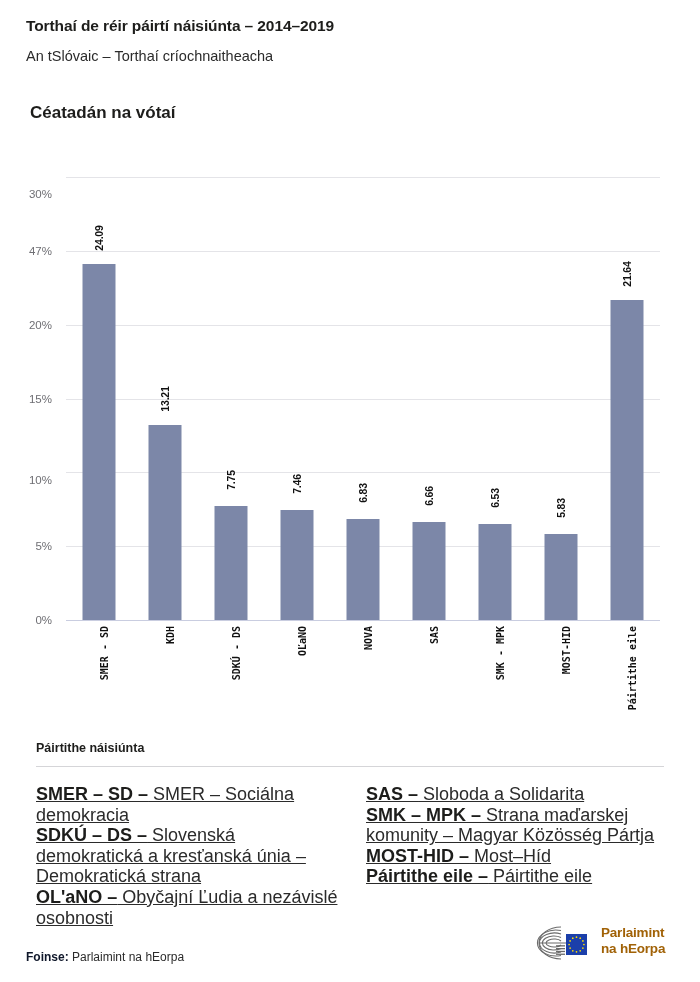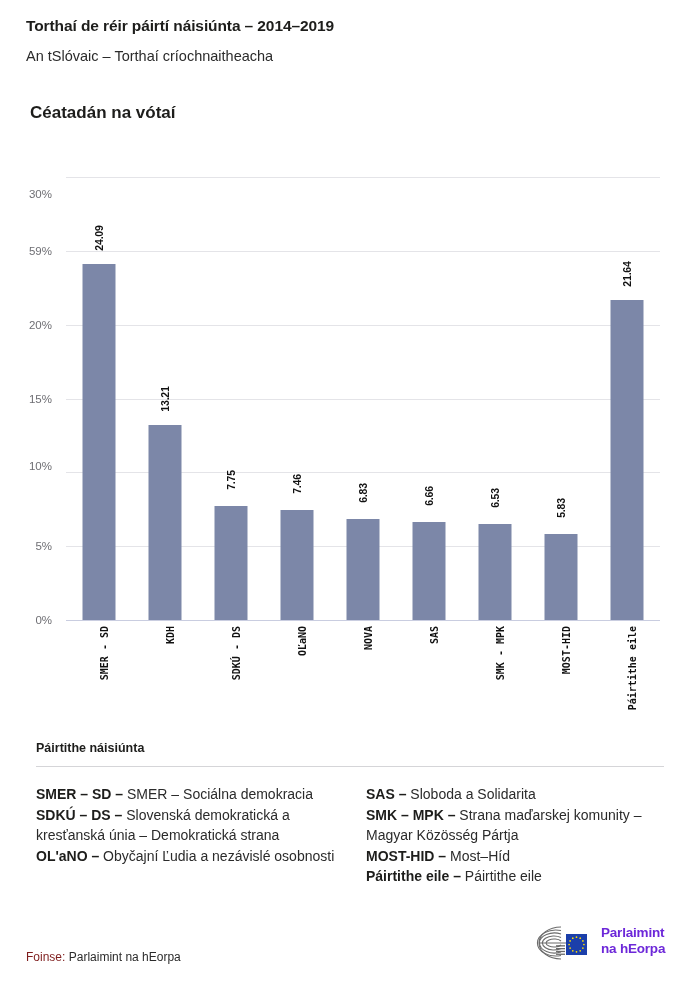--- a/index.html
+++ b/index.html
@@ -88,60 +88,60 @@
     position: absolute; left: 36px; top: 766px;
     width: 628px; height: 1px; background: #d5d5d8;
   }
   .legend-cols {
     position: absolute; left: 36px; top: 784px;
     width: 636px;
     display: flex; gap: 24px;
   }
   .legend-col { width: 306px; }
   .legend-item {
-    font-size: 14px; line-height: 20.6px;
-    color: #2b2b2b; margin-bottom: 0px;
+    font-size: 18px; line-height: 20.6px;
+    color: #2b2b2b; margin-bottom: 0px; text-decoration: underline;
   }
   .legend-item b { font-weight: bold; color: #1d1d1b; }
 
   
   .source {
     position: absolute; left: 26px; top: 950px;
     font-size: 12px; color: #2b2b2b;
   }
-  .source b { font-weight: normal; color: #7f1d1d; }
+  .source b { font-weight: bold; color: #0f172a; }
 
   .logo { position: absolute; left: 528px; top: 923px; width: 150px; height: 40px; }
   .logo-text {
     position: absolute; left: 73px; top: 2px;
-    font-size: 13.5px; font-weight: bold; color: #6d28d9;
+    font-size: 13.5px; font-weight: bold; color: #a16207;
     line-height: 16px; letter-spacing: -0.2px;
   }
 </style>
 </head>
 <body>
 
 <div class="page">
 
   <div class="title">Torthaí de réir páirtí náisiúnta – 2014–2019</div>
   <div class="subtitle">An tSlóvaic – Torthaí críochnaitheacha</div>
   <div class="axis-caption">Céatadán na vótaí</div>
 
   <div class="chart">
     <div id="gridlines">
         <div class="gridline" style="top: 0px;"></div>
         <div class="ytick" style="top: 17px;">30%</div>
         <div class="gridline" style="top: 73.8333px;"></div>
-        <div class="ytick" style="top: 73.8333px;">59%</div>
+        <div class="ytick" style="top: 73.8333px;">47%</div>
         <div class="gridline" style="top: 147.667px;"></div>
         <div class="ytick" style="top: 147.667px;">20%</div>
         <div class="gridline" style="top: 221.5px;"></div>
         <div class="ytick" style="top: 221.5px;">15%</div>
         <div class="gridline" style="top: 295.333px;"></div>
-        <div class="ytick" style="top: 289px;">10%</div>
+        <div class="ytick" style="top: 303px;">10%</div>
         <div class="gridline" style="top: 369.167px;"></div>
         <div class="ytick" style="top: 369.167px;">5%</div>
         <div class="gridline base" style="top: 443px;"></div>
         <div class="ytick" style="top: 443px;">0%</div>
       </div>
     <div class="bars" id="bars">
         <div class="barslot" style="left: 0px; width: 66px;">
           <div class="bar" style="height: 355.729px; background: rgb(124, 135, 168);"></div>
           <div class="barlabel" style="bottom: 375.729px;">24.09</div>
           <div class="xlabel">SMER - SD</div>

